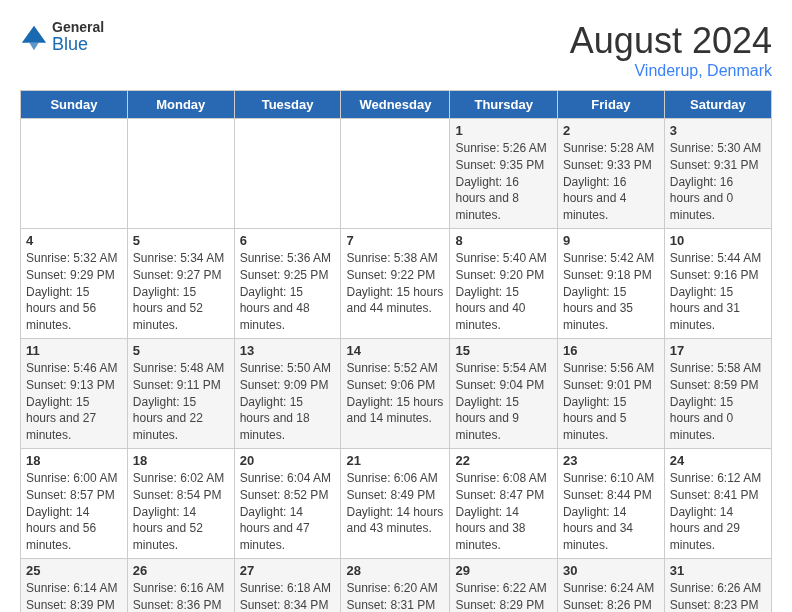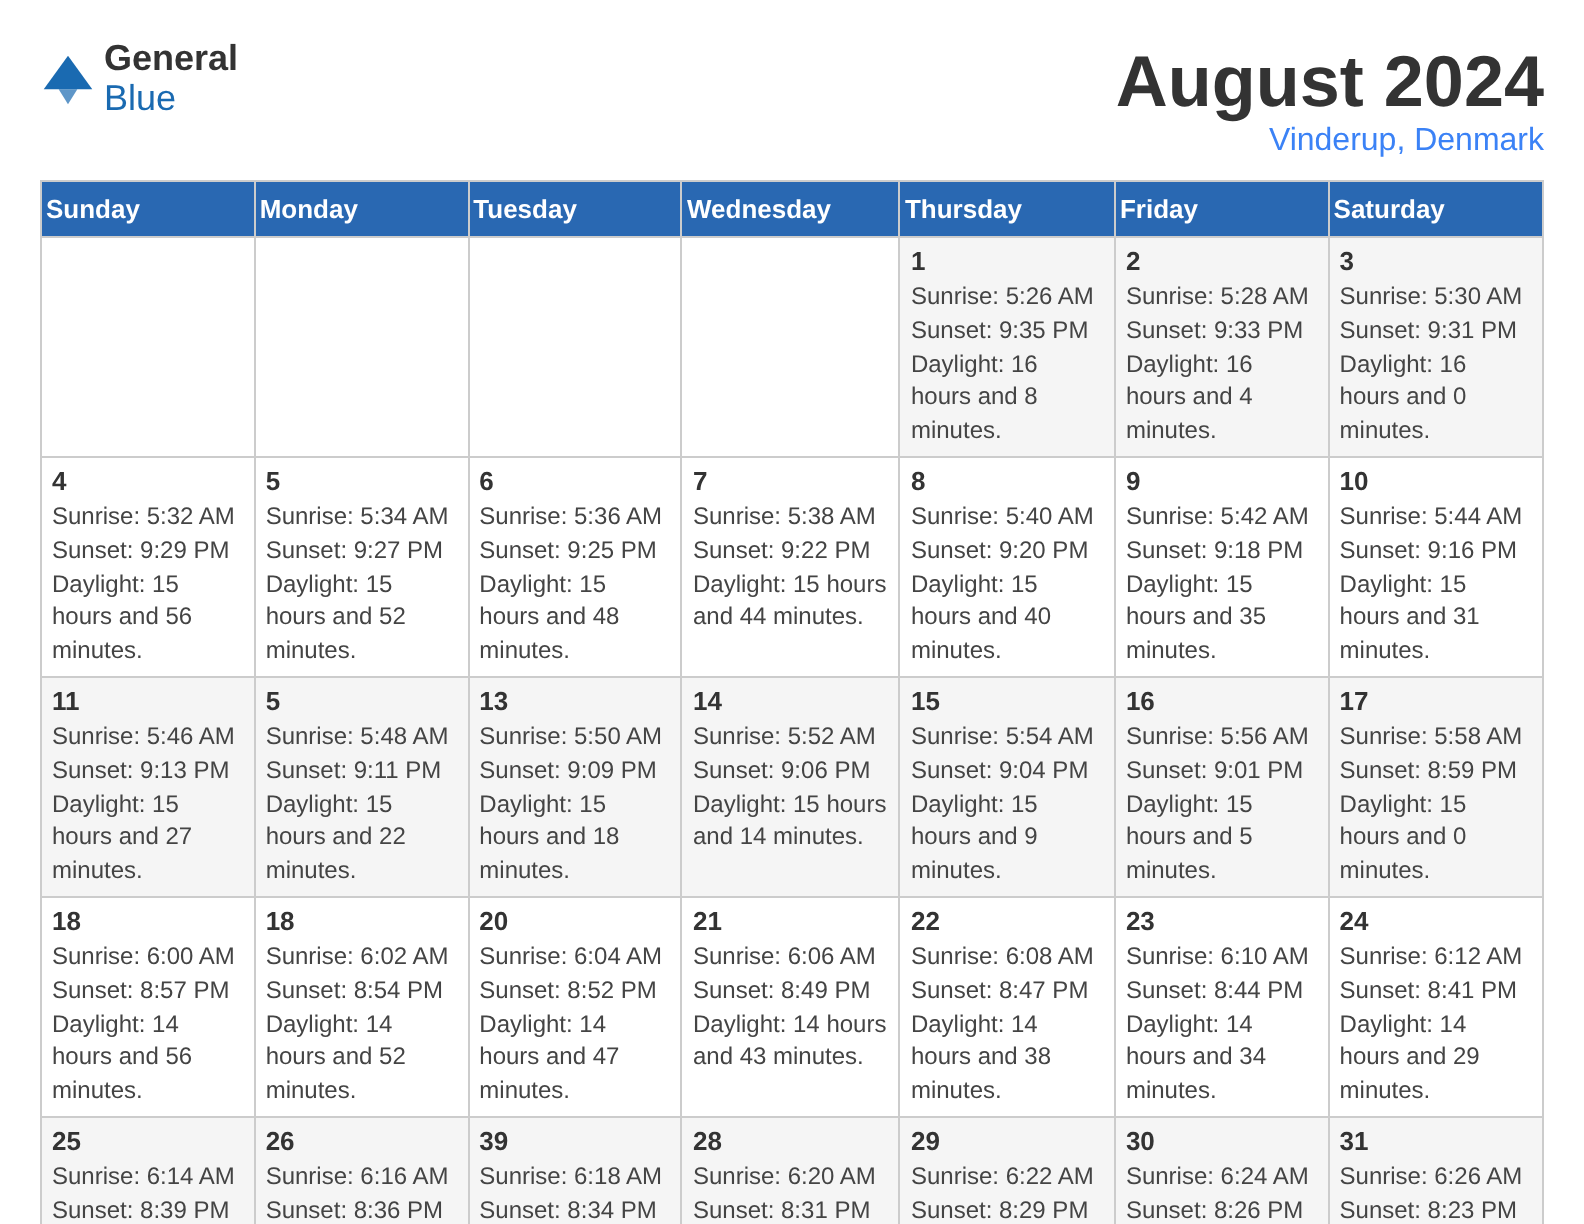--- a/index.html
+++ b/index.html
@@ -19,55 +19,55 @@
     .logo {
       display: flex;
       align-items: center;
     }
     .logo-text {
       display: flex;
       flex-direction: column;
       line-height: 1.1;
     }
     .logo-general {
-      font-size: 18px;
+      font-size: 14px;
       font-weight: bold;
       color: #333;
     }
     .logo-blue {
       font-size: 18px;
       font-weight: normal;
       color: #1a6ab1;
     }
     .logo-icon {
       width: 28px;
       height: 28px;
       margin-right: 4px;
     }
     .title-block {
       text-align: right;
     }
     .month-title {
       font-size: 36px;
-      font-weight: bold;
+      font-weight: normal;
       color: #333;
     }
     .subtitle {
       font-size: 16px;
       color: #3b82f6;
     }
     table {
       width: 100%;
       border-collapse: collapse;
       font-size: 11px;
     }
     thead tr th {
       background-color: #2968b2;
       color: #fff;
-      text-align: left;
+      text-align: center;
       padding: 6px 2px;
       font-size: 13px;
       font-weight: bold;
       border: 1px solid #ccc;
     }
     tbody tr td {
       border: 1px solid #ccc;
       vertical-align: top;
       padding: 4px 5px;
       height: 80px;
@@ -245,21 +245,21 @@
       <tr>
         <td>
           <span class="day-num">25</span>
           <div class="day-info">Sunrise: 6:14 AM<br>Sunset: 8:39 PM<br>Daylight: 14 hours and 24 minutes.</div>
         </td>
         <td>
           <span class="day-num">26</span>
           <div class="day-info">Sunrise: 6:16 AM<br>Sunset: 8:36 PM<br>Daylight: 14 hours and 20 minutes.</div>
         </td>
         <td>
-          <span class="day-num">39</span>
+          <span class="day-num">27</span>
           <div class="day-info">Sunrise: 6:18 AM<br>Sunset: 8:34 PM<br>Daylight: 14 hours and 15 minutes.</div>
         </td>
         <td>
           <span class="day-num">28</span>
           <div class="day-info">Sunrise: 6:20 AM<br>Sunset: 8:31 PM<br>Daylight: 14 hours and 11 minutes.</div>
         </td>
         <td>
           <span class="day-num">29</span>
           <div class="day-info">Sunrise: 6:22 AM<br>Sunset: 8:29 PM<br>Daylight: 14 hours and 6 minutes.</div>
         </td>

